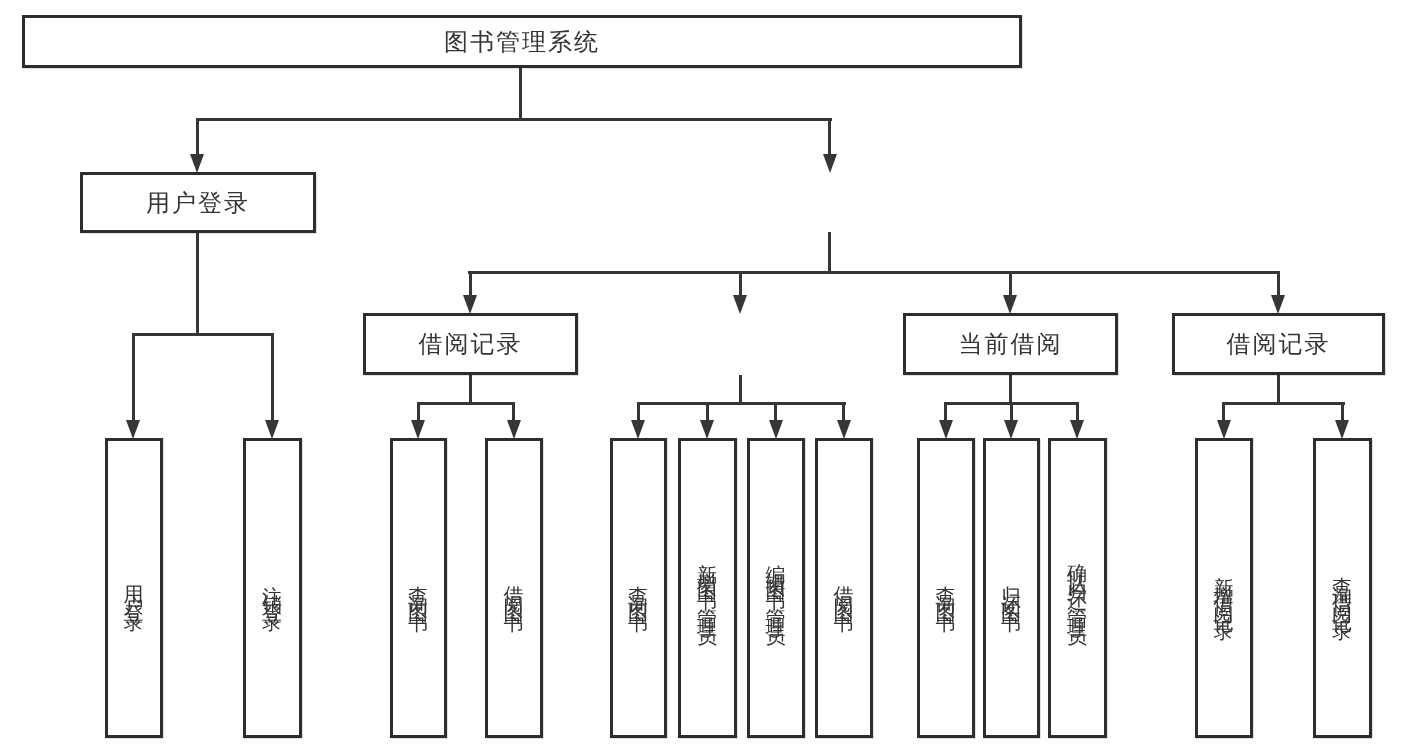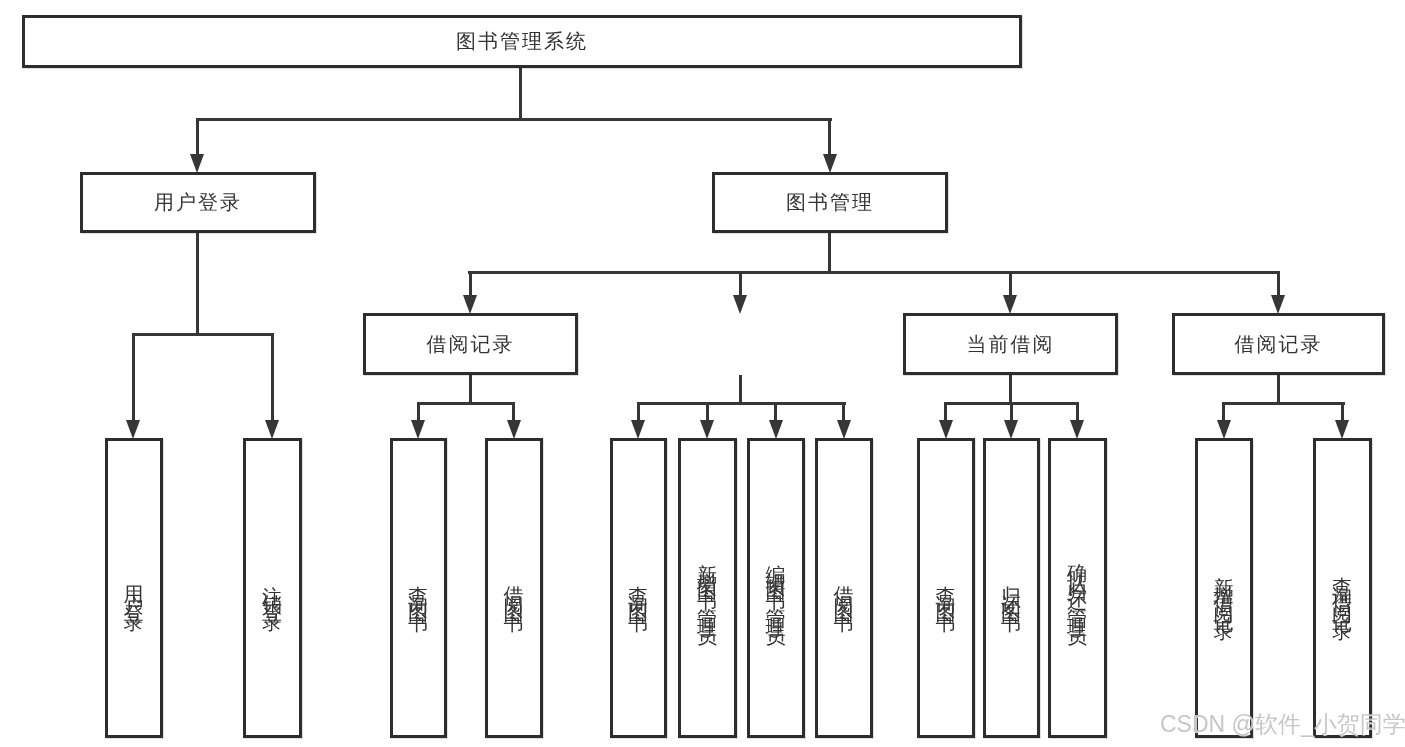--- a/index.html
+++ b/index.html
@@ -16,21 +16,21 @@
     position: absolute;
     border: 3px solid #2d2d2d;
     background: #ffffff;
     display: flex;
     align-items: center;
     justify-content: center;
     color: #333333;
     box-shadow: 1px 1px 0 rgba(0,0,0,0.12);
   }
   .box.h span {
-    font-size: 20px;
+    font-size: 24px;
     letter-spacing: 2px;
     white-space: nowrap;
   }
   .box.v span {
     writing-mode: vertical-rl;
     font-size: 20px;
     letter-spacing: 9px;
     line-height: 1;
   }
   .vl { position: absolute; width: 3px; background: #363636; }
@@ -117,23 +117,20 @@
   <div class="vl" style="left:1341px;top:402px;height:18px"></div>
   <div class="ar" style="left:1335px;top:420px"></div>
 
   <div class="box h" style="left:22px;top:15px;width:1000px;height:53px">
     <span>图书管理系统</span>
   </div>
 
   <div class="box h" style="left:80px;top:172px;width:236px;height:61px">
     <span>用户登录</span>
   </div>
-  <div class="box h" style="left:712px;top:172px;width:236px;height:61px">
-    <span>图书管理</span>
-  </div>
 
   <div class="box h" style="left:363px;top:313px;width:215px;height:62px">
     <span>借阅记录</span>
   </div>
   <div class="box h" style="left:1172px;top:313px;width:213px;height:62px">
     <span>借阅记录</span>
   </div>
   <div class="box h" style="left:903px;top:313px;width:215px;height:62px">
     <span>当前借阅</span>
   </div>
@@ -175,15 +172,14 @@
     <span>确认归还（管理员）</span>
   </div>
 
   <div class="box v" style="left:1195px;top:438px;width:58px;height:300px">
     <span>新增借阅记录</span>
   </div>
   <div class="box v" style="left:1313px;top:438px;width:59px;height:300px">
     <span>查询借阅记录</span>
   </div>
 
-  <div class="wm">CSDN @软件_小贺同学</div>
 
 </div>
 
 </body></html>

